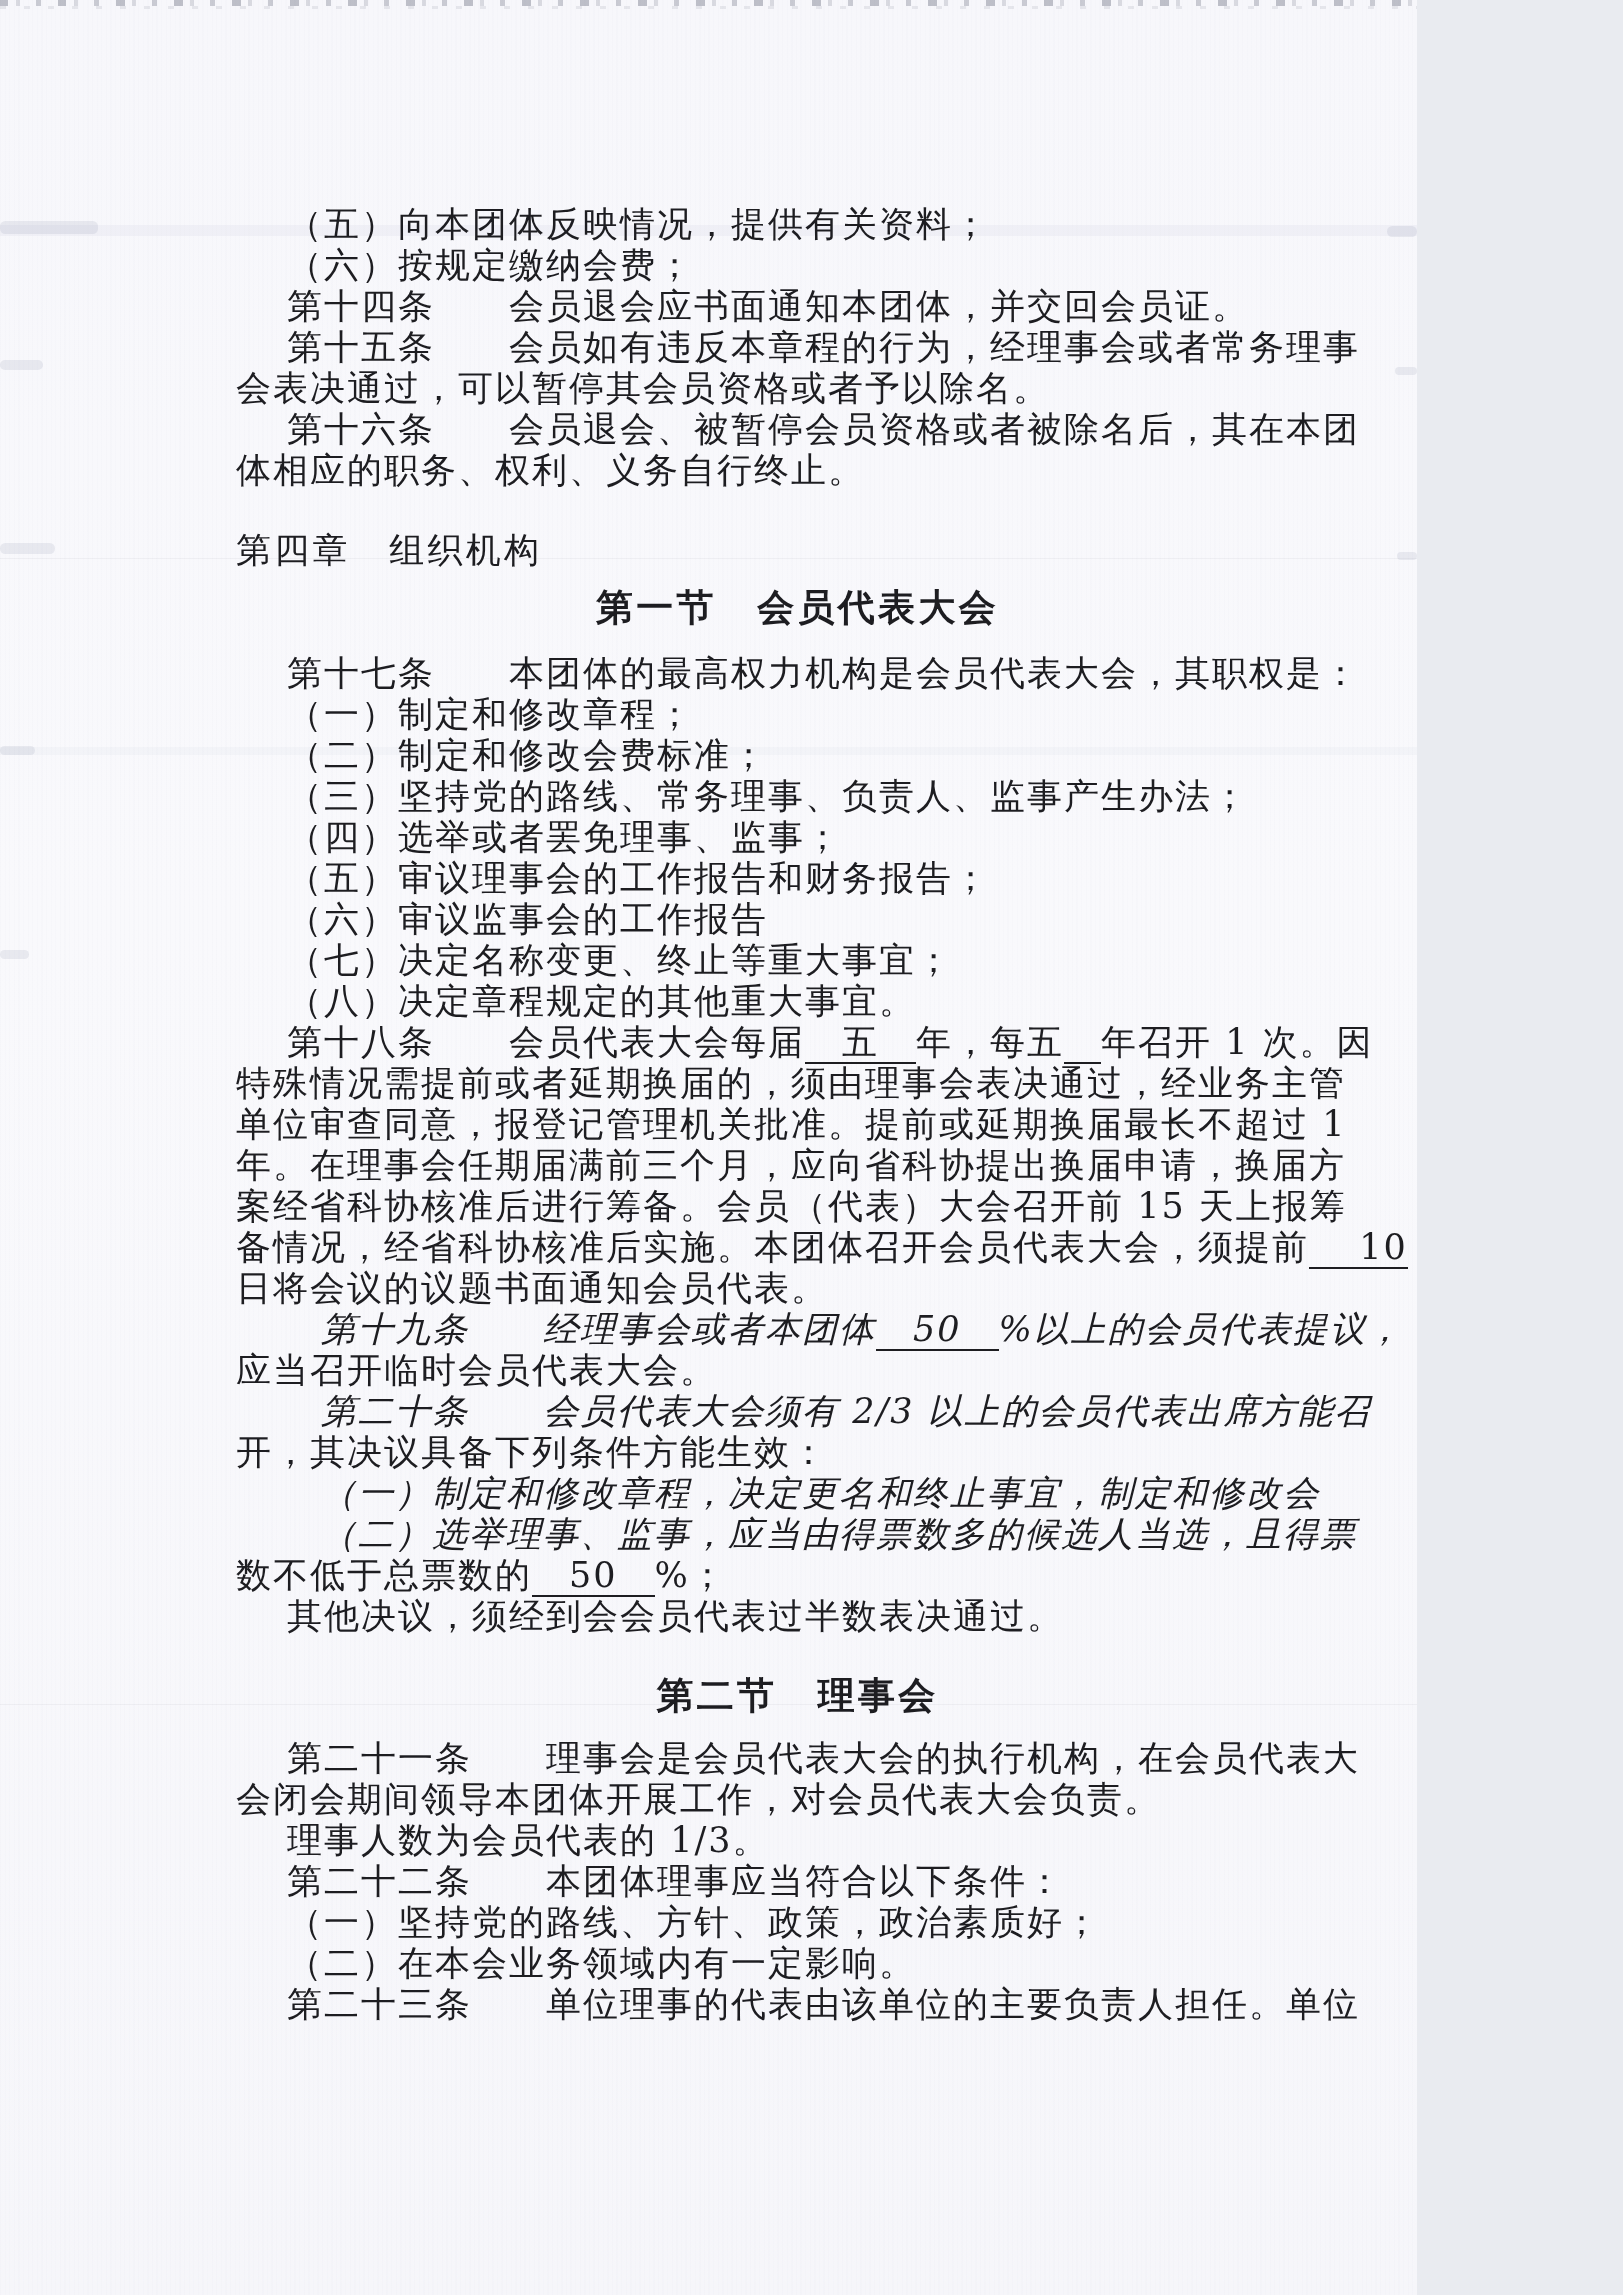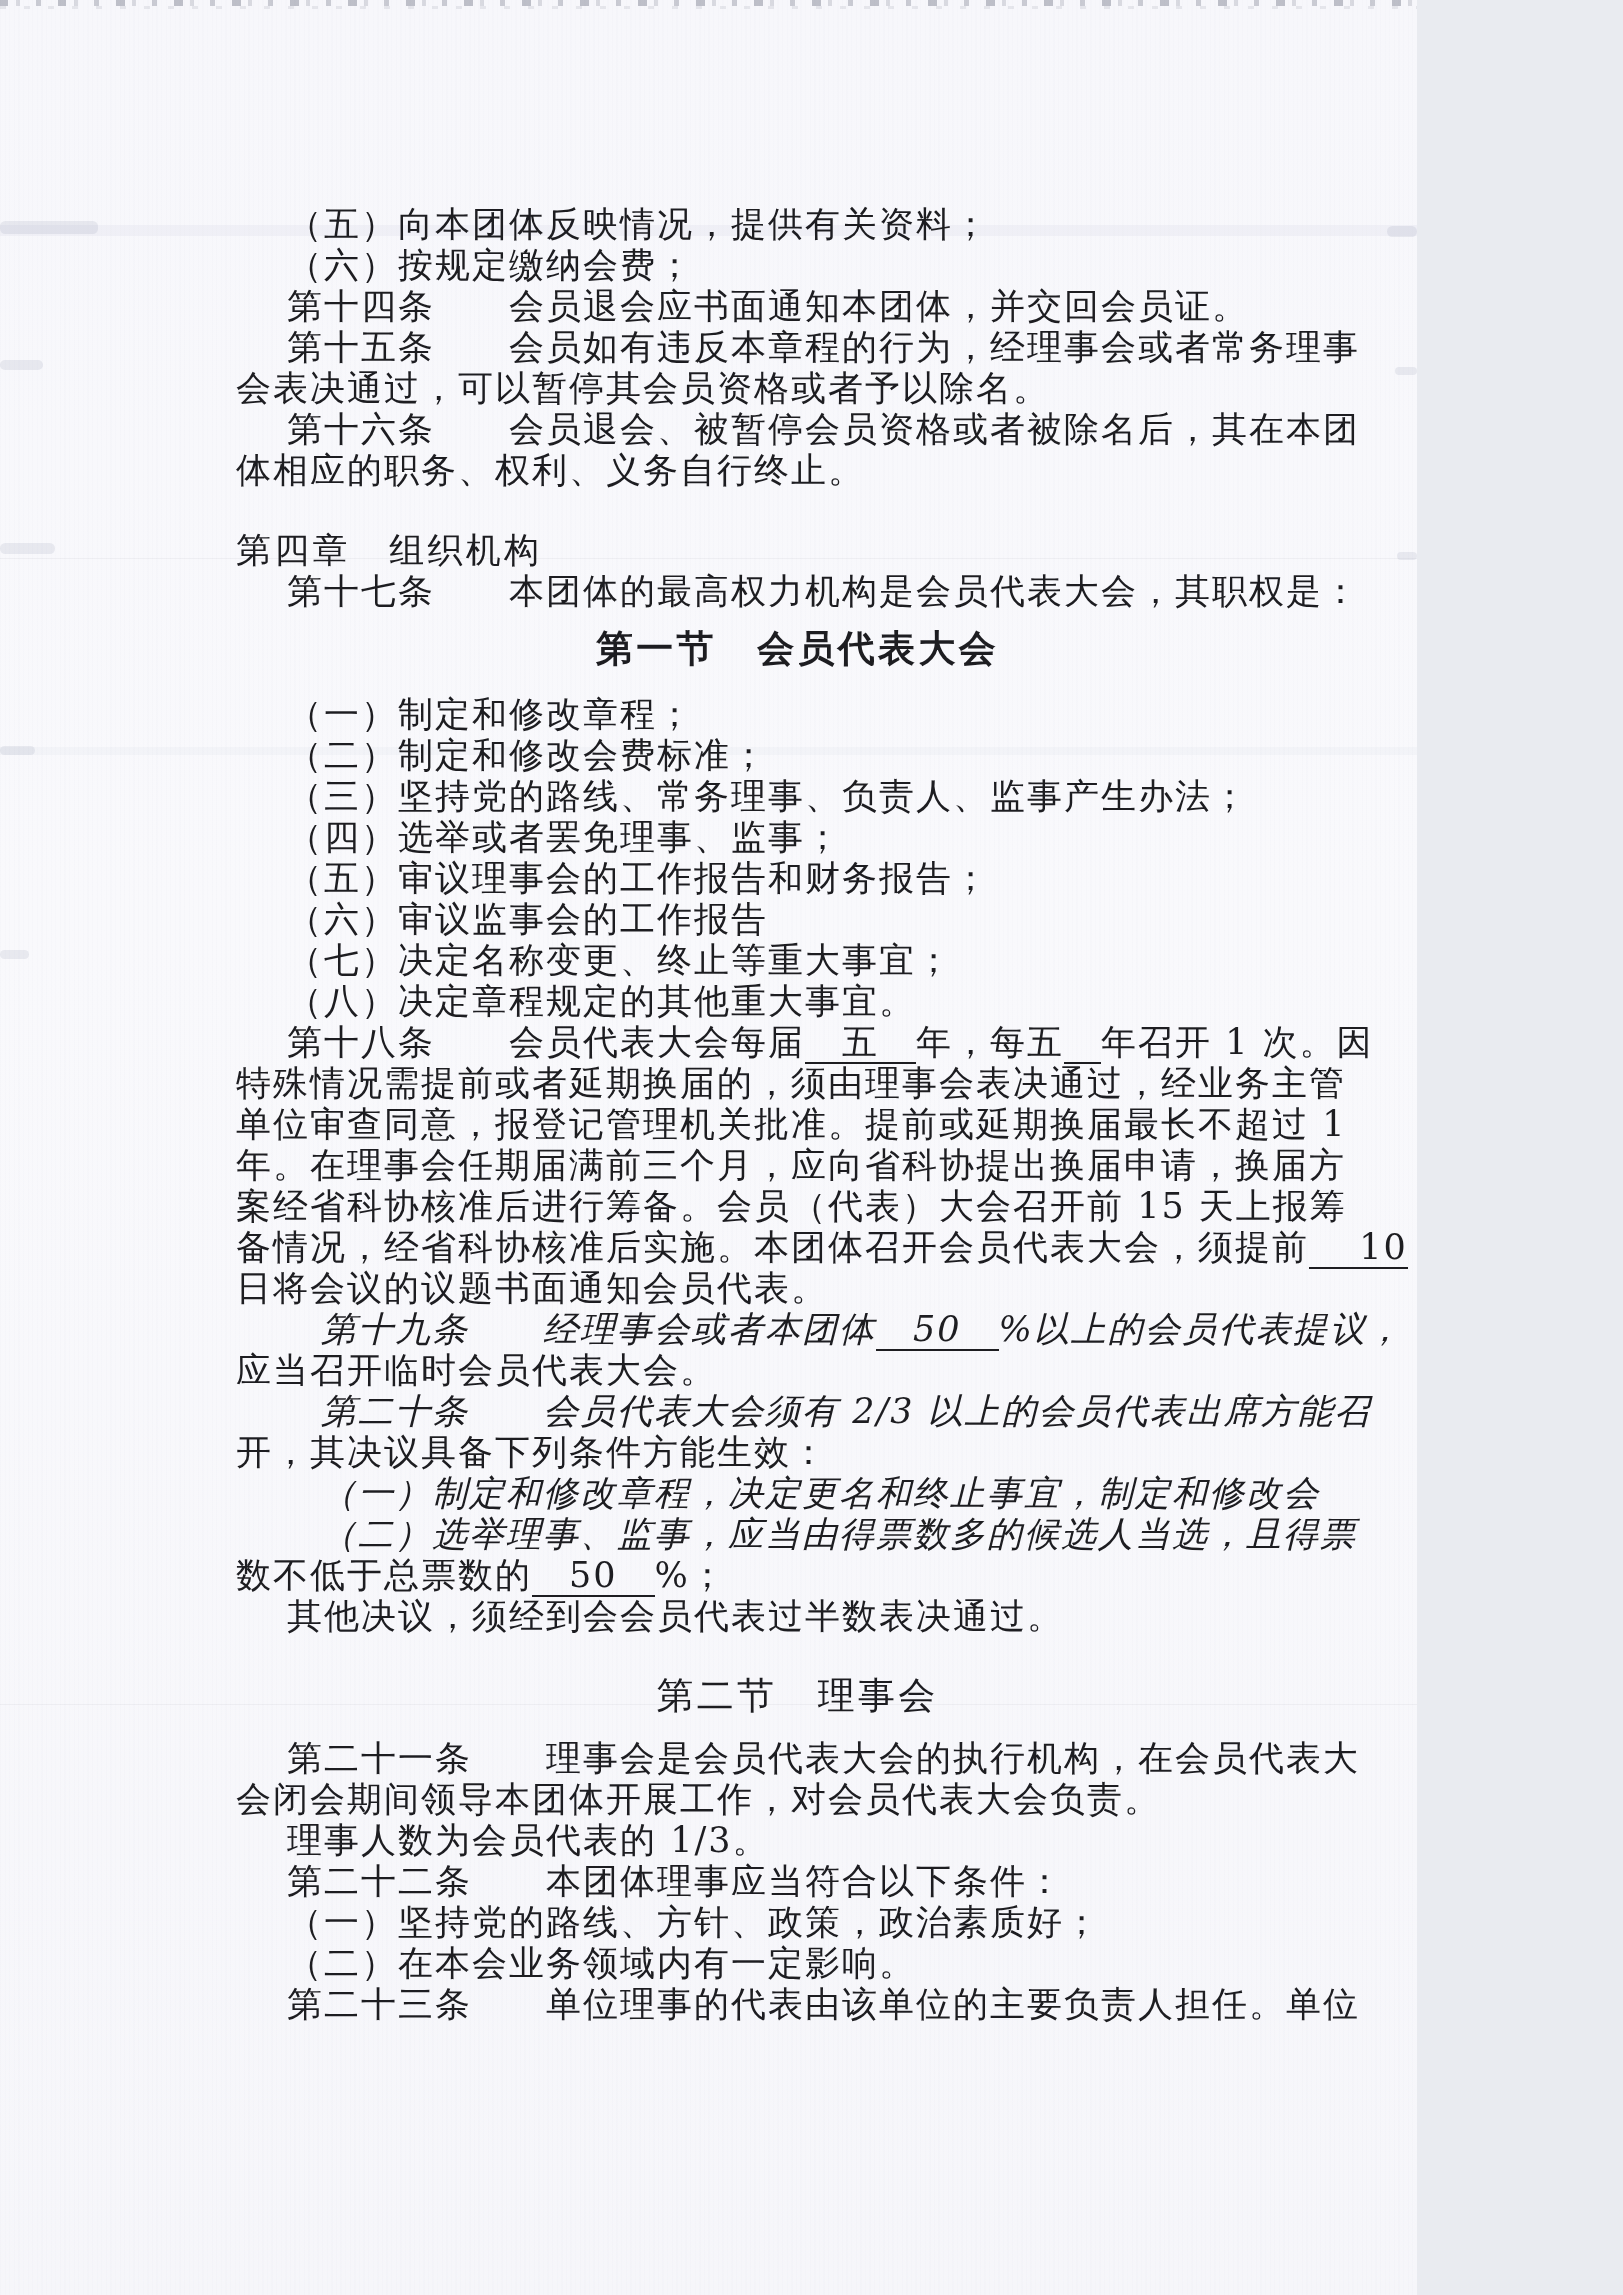--- a/index.html
+++ b/index.html
@@ -35,21 +35,21 @@
   .doc-text{
     position:absolute;left:236px;top:204px;width:1123px;
     font-size:35px;line-height:41px;color:#1d1d21;
     letter-spacing:2px;
   }
   .line{white-space:nowrap;height:41px;}
   .i2{padding-left:51px;}
   .i3{padding-left:85px;font-style:italic;}
   .hc{text-align:left;margin-top:39px;letter-spacing:3.3px;}
   .hs1{text-align:center;font-weight:bold;font-size:37px;margin-top:15.7px;margin-bottom:25px;letter-spacing:3.3px;}
-  .hs2{text-align:center;font-weight:normal;font-size:37px;margin-top:38px;margin-bottom:22px;letter-spacing:3.3px;}
+  .hs2{text-align:center;font-weight:bold;font-size:37px;margin-top:38px;margin-bottom:22px;letter-spacing:3.3px;}
   .u{border-bottom:2.6px solid #1d1d21;padding-bottom:0.7px;}
 </style>
 </head>
 <body>
 
 <div class="page">
   <div class="noise-strip"></div>
   <div class="noise-strip2"></div>
 
   <div class="band" style="top:225px;height:10.5px;"></div>
@@ -68,22 +68,22 @@
 
   <div class="doc-text">
       <div class="line i2"><span>（五）向本团体反映情况，提供有关资料；</span></div>
       <div class="line i2"><span>（六）按规定缴纳会费；</span></div>
       <div class="line i2"><span>第十四条　　会员退会应书面通知本团体，并交回会员证。</span></div>
       <div class="line i2"><span>第十五条　　会员如有违反本章程的行为，经理事会或者常务理事</span></div>
       <div class="line i0"><span>会表决通过，可以暂停其会员资格或者予以除名。</span></div>
       <div class="line i2"><span>第十六条　　会员退会、被暂停会员资格或者被除名后，其在本团</span></div>
       <div class="line i0"><span>体相应的职务、权利、义务自行终止。</span></div>
       <div class="line hc"><span>第四章　组织机构</span></div>
+      <div class="line hs1"><span>第一节　会员代表大会</span></div>
       <div class="line i2"><span>第十七条　　本团体的最高权力机构是会员代表大会，其职权是：</span></div>
-      <div class="line hs1"><span>第一节　会员代表大会</span></div>
       <div class="line i2"><span>（一）制定和修改章程；</span></div>
       <div class="line i2"><span>（二）制定和修改会费标准；</span></div>
       <div class="line i2"><span>（三）坚持党的路线、常务理事、负责人、监事产生办法；</span></div>
       <div class="line i2"><span>（四）选举或者罢免理事、监事；</span></div>
       <div class="line i2"><span>（五）审议理事会的工作报告和财务报告；</span></div>
       <div class="line i2"><span>（六）审议监事会的工作报告</span></div>
       <div class="line i2"><span>（七）决定名称变更、终止等重大事宜；</span></div>
       <div class="line i2"><span>（八）决定章程规定的其他重大事宜。</span></div>
       <div class="line i2"><span>第十八条　　会员代表大会每届</span><span class="u">　五　</span><span>年，每五</span><span class="u">　</span><span>年召开 1 次。因</span></div>
       <div class="line i0"><span>特殊情况需提前或者延期换届的，须由理事会表决通过，经业务主管</span></div>

